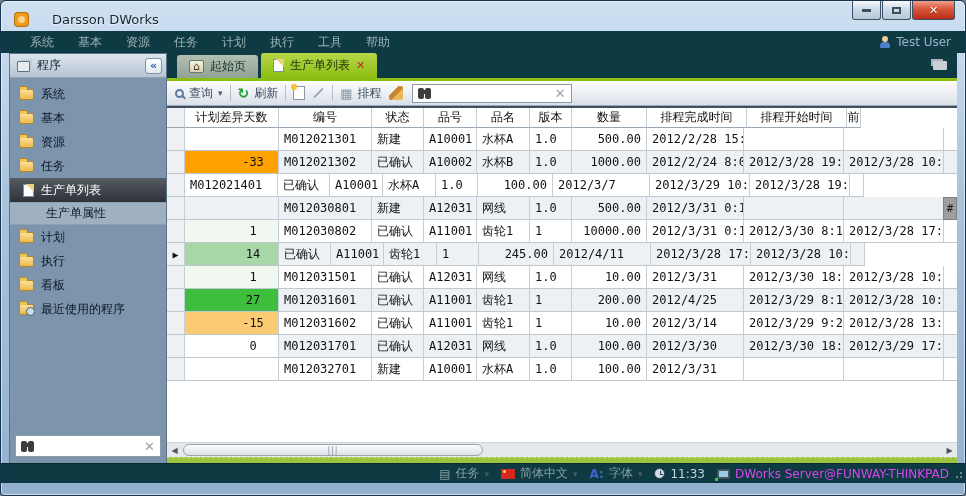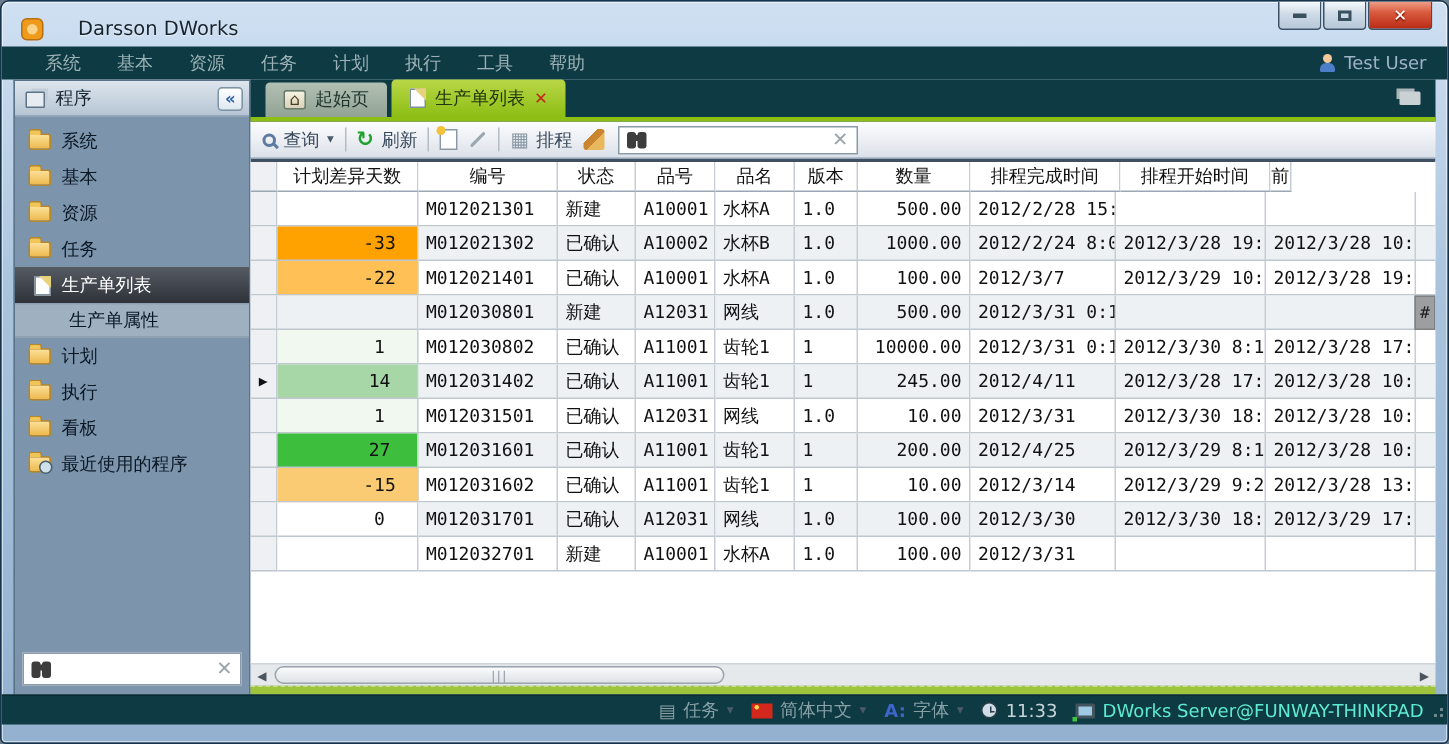--- a/index.html
+++ b/index.html
@@ -100,21 +100,21 @@
   .ic-clip { color:#8a9ea4; font-size:12px; }
   .ic-flag { width:14px; height:10px; background:#d5281c; position:relative; }
   .ic-flag::before { content:""; position:absolute; left:2px; top:1px; width:3px; height:3px; background:#ffd84a; border-radius:50%; }
   .ic-fontA { color:#3d64c8; font-weight:bold; }
   .ic-clock { width:11px; height:11px; border-radius:50%; background:#cfdde8; border:1px solid #2c3e48; position:relative; }
   .ic-clock::before { content:""; position:absolute; left:5px; top:2px; width:1px; height:4px; background:#2c3e48; }
   .ic-clock::after { content:""; position:absolute; left:5px; top:5px; width:3px; height:1px; background:#2c3e48; }
   .ic-monitor { width:13px; height:10px; background:#9fc8e2; border:2px solid #44545e; border-radius:1px; position:relative; }
   .ic-monitor::after { content:""; position:absolute; left:-4px; bottom:-4px; width:3px; height:3px; background:#3ec43e; }
   .sb-time { color:#c4d4d8; }
-  .sb-server { color:#5eead4;text-align:right; }
+  .sb-server { color:#d946ef;text-align:right; }
   .sb-grip { position:absolute; right:3px; bottom:3px; width:8px; height:8px; background:
      radial-gradient(circle at 7px 1px,#6e858c 1px,transparent 1.3px),
      radial-gradient(circle at 7px 5px,#6e858c 1px,transparent 1.3px),
      radial-gradient(circle at 3px 5px,#6e858c 1px,transparent 1.3px); }
 </style>
 </head>
 <body>
 
 <div class="window">
 
@@ -289,21 +289,20 @@
               <div class="tcell " style="width: 53px;">水杯B</div>
               <div class="tcell " style="width: 42px;">1.0</div>
               <div class="tcell al-r" style="width: 75px;">1000.00</div>
               <div class="tcell " style="width: 97px;">2012/2/24 8:00</div>
               <div class="tcell " style="width: 100px;">2012/3/28 19:10</div>
               <div class="tcell " style="width: 100px;">2012/3/28 10:52</div>
               <div class="tcell " style="width: 14px;"></div>
             </div>
             <div class="trow">
               <div class="tcell ind"></div>
-              <div class="tcell al-c diff-cell" style="width: 94px; background: rgb(255, 193, 85);">-22</div>
               <div class="tcell " style="width: 93px;">M012021401</div>
               <div class="tcell " style="width: 52px;">已确认</div>
               <div class="tcell " style="width: 53px;">A10001</div>
               <div class="tcell " style="width: 53px;">水杯A</div>
               <div class="tcell " style="width: 42px;">1.0</div>
               <div class="tcell al-r" style="width: 75px;">100.00</div>
               <div class="tcell " style="width: 97px;">2012/3/7</div>
               <div class="tcell " style="width: 100px;">2012/3/29 10:20</div>
               <div class="tcell " style="width: 100px;">2012/3/28 19:10</div>
               <div class="tcell " style="width: 14px;"></div>
@@ -333,21 +332,20 @@
               <div class="tcell " style="width: 42px;">1</div>
               <div class="tcell al-r" style="width: 75px;">10000.00</div>
               <div class="tcell " style="width: 97px;">2012/3/31 0:17</div>
               <div class="tcell " style="width: 100px;">2012/3/30 8:15</div>
               <div class="tcell " style="width: 100px;">2012/3/28 17:13</div>
               <div class="tcell " style="width: 14px;"></div>
             </div>
             <div class="trow row-alt">
               <div class="tcell ind">▶</div>
               <div class="tcell al-c diff-cell" style="width: 94px; background: rgb(167, 215, 167);">14</div>
-              <div class="tcell " style="width: 93px;">M012031402</div>
               <div class="tcell " style="width: 52px;">已确认</div>
               <div class="tcell " style="width: 53px;">A11001</div>
               <div class="tcell " style="width: 53px;">齿轮1</div>
               <div class="tcell " style="width: 42px;">1</div>
               <div class="tcell al-r" style="width: 75px;">245.00</div>
               <div class="tcell " style="width: 97px;">2012/4/11</div>
               <div class="tcell " style="width: 100px;">2012/3/28 17:13</div>
               <div class="tcell " style="width: 100px;">2012/3/28 10:52</div>
               <div class="tcell " style="width: 14px;"></div>
             </div>

